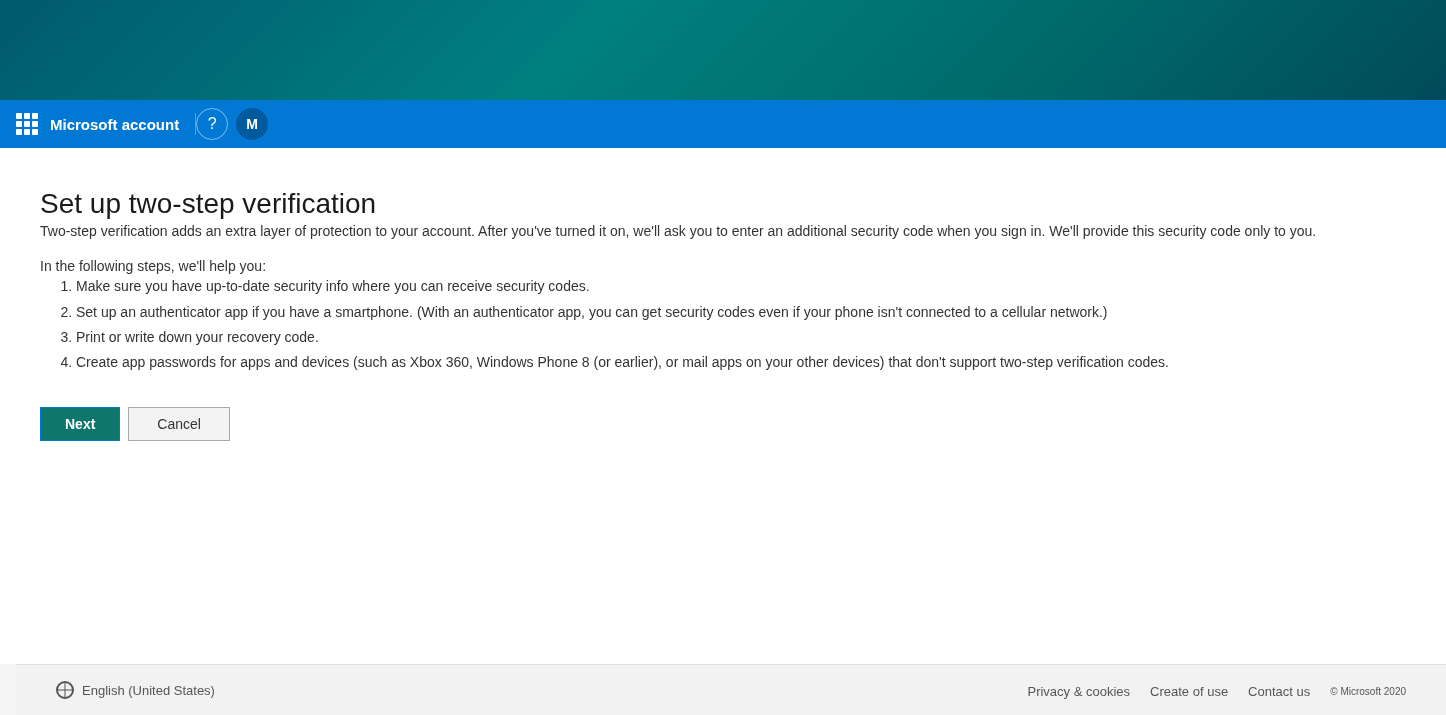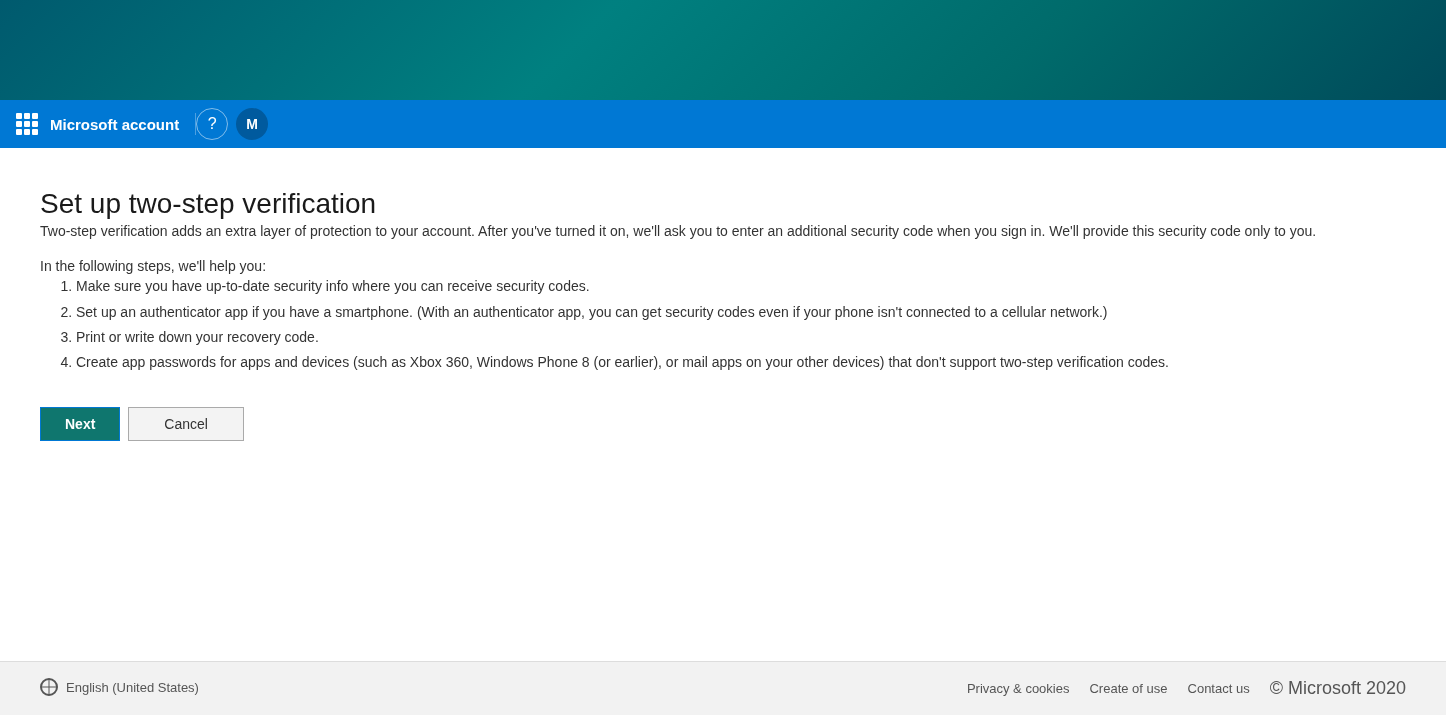--- a/index.html
+++ b/index.html
@@ -149,34 +149,35 @@
       padding: 8px 24px;
       font-size: 14px;
       font-weight: 600;
       cursor: pointer;
       min-width: 80px;
     }
     .btn-secondary {
       background: #f3f3f3;
       color: #333;
       border: 1px solid #aaa;
-      padding: 8px 35px;
+      padding: 8px 28px;
       font-size: 14px;
       cursor: pointer;
       min-width: 80px;
     }
 
     
     .footer {
       background: #f2f2f2;
       border-top: 1px solid #ddd;
       padding: 16px 40px;
       display: flex;
-      align-items: flex-start;
+      align-items: flex-end;
       justify-content: space-between;
+      margin-left: 16px;
     }
     .footer-left {
       display: flex;
       align-items: center;
       gap: 8px;
       font-size: 13px;
       color: #555;
     }
     .footer-right {
       display: flex;
@@ -184,21 +185,21 @@
       gap: 20px;
       font-size: 13px;
     }
     .footer-link {
       color: #555;
       text-decoration: none;
       cursor: pointer;
     }
     .footer-copyright {
       color: #555;
-      font-size: 18px;
+      font-size: 10px;
     }
     .globe-icon {
       width: 18px;
       height: 18px;
       border: 2px solid #555;
       border-radius: 50%;
       display: flex;
       align-items: center;
       justify-content: center;
       font-size: 10px;

